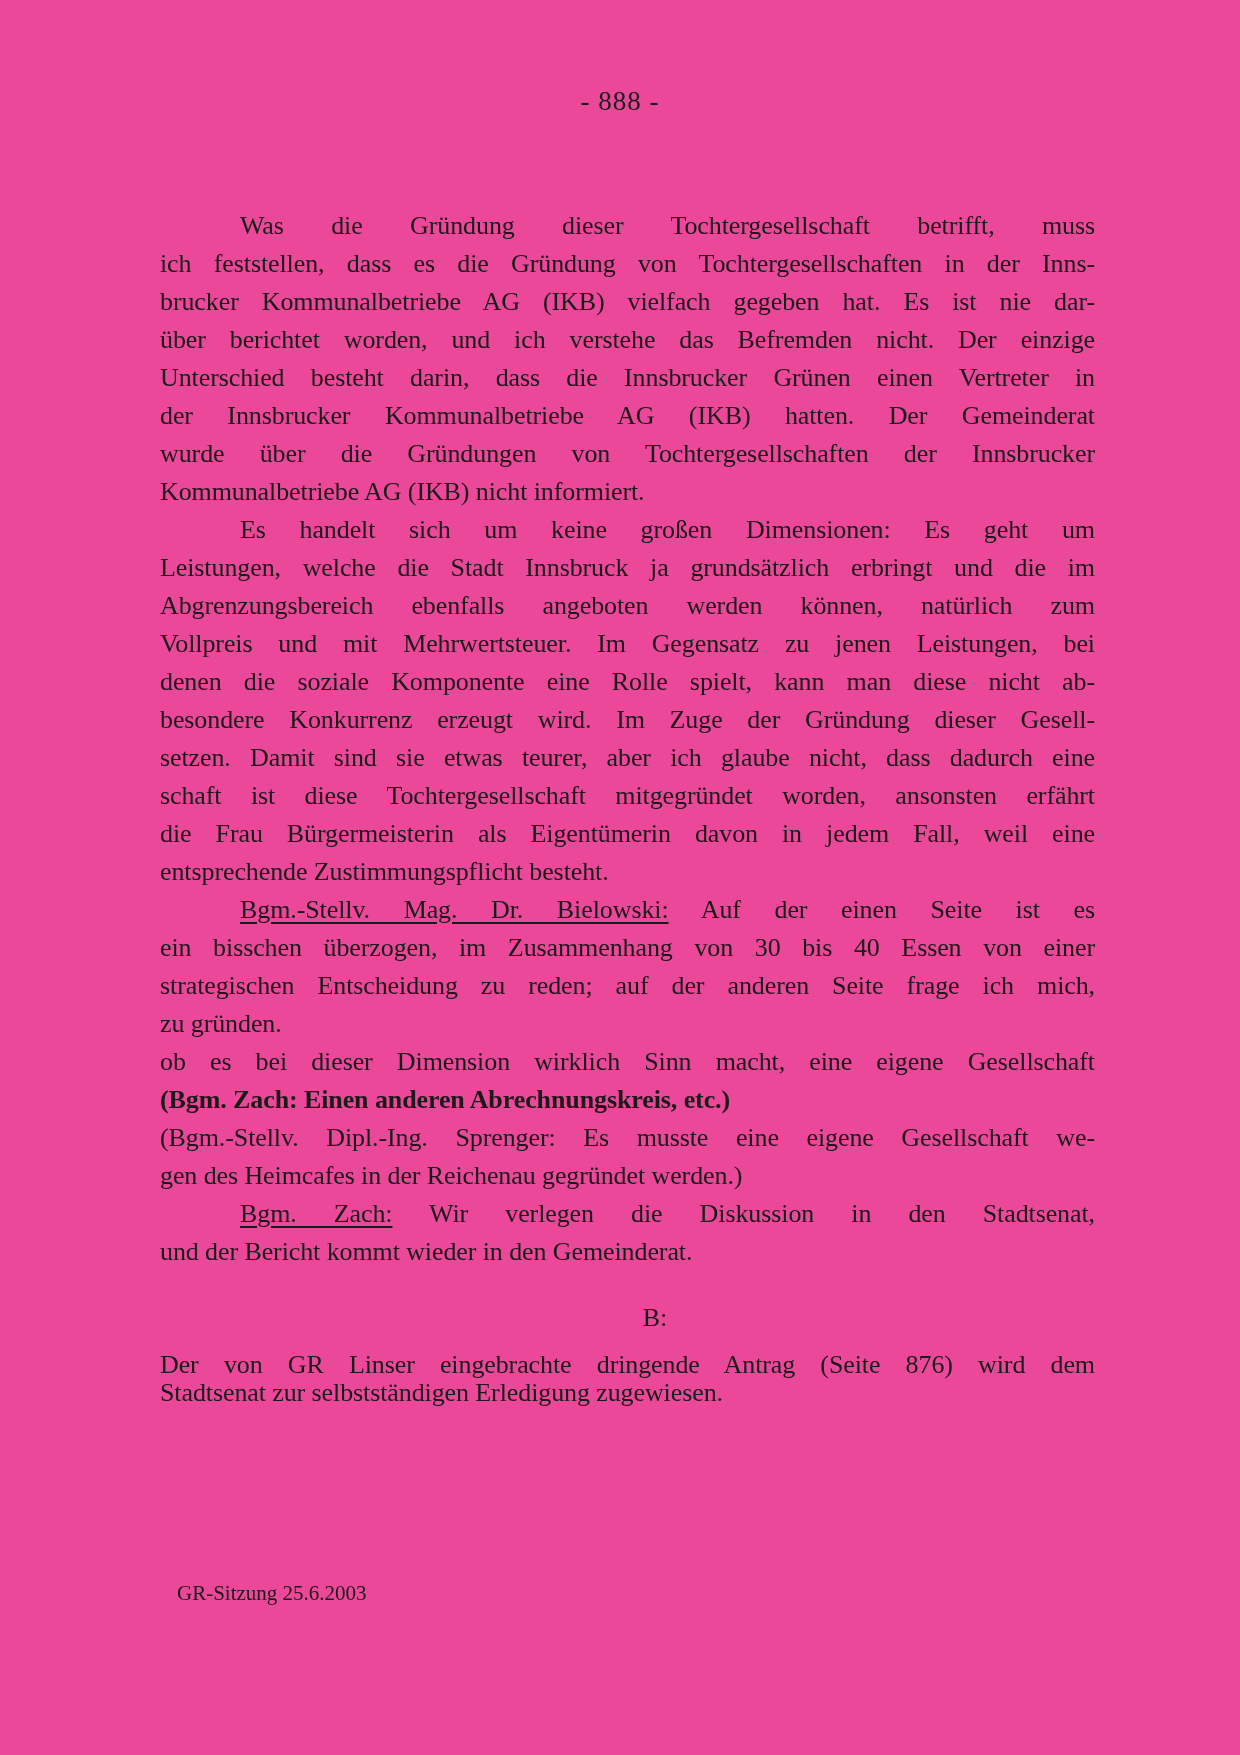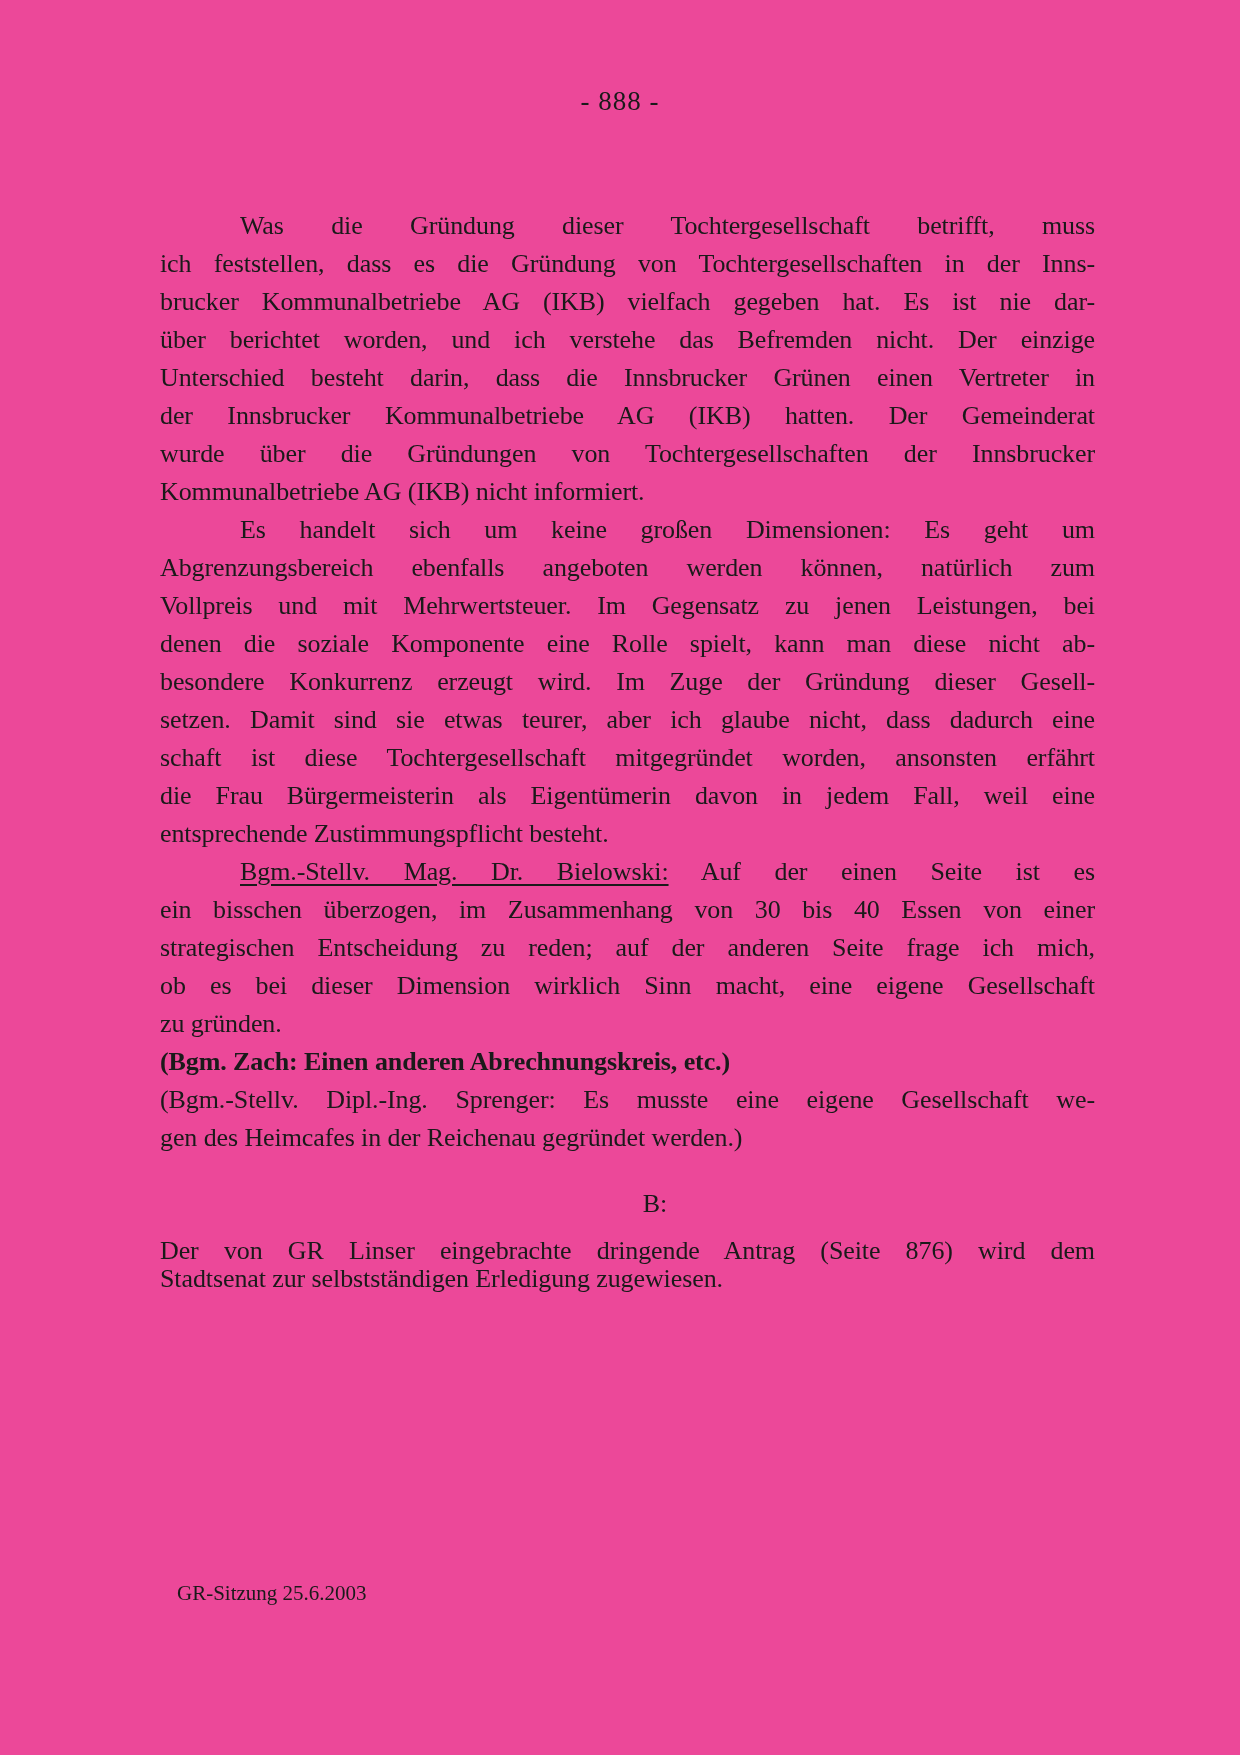--- a/index.html
+++ b/index.html
@@ -77,47 +77,52 @@
       <div class="line">brucker Kommunalbetriebe AG (IKB) vielfach gegeben hat. Es ist nie dar-</div>
       <div class="line">über berichtet worden, und ich verstehe das Befremden nicht. Der einzige</div>
       <div class="line">Unterschied besteht darin, dass die Innsbrucker Grünen einen Vertreter in</div>
       <div class="line">der Innsbrucker Kommunalbetriebe AG (IKB) hatten. Der Gemeinderat</div>
       <div class="line">wurde über die Gründungen von Tochtergesellschaften der Innsbrucker</div>
       <div class="line end">Kommunalbetriebe AG (IKB) nicht informiert.</div>
     </div>
 
     <div>
       <div class="line indent">Es handelt sich um keine großen Dimensionen: Es geht um</div>
+      <div class="line">Leistungen, welche die Stadt Innsbruck ja grundsätzlich erbringt und die im</div>
       <div class="line">Abgrenzungsbereich ebenfalls angeboten werden können, natürlich zum</div>
       <div class="line">Vollpreis und mit Mehrwertsteuer. Im Gegensatz zu jenen Leistungen, bei</div>
       <div class="line">denen die soziale Komponente eine Rolle spielt, kann man diese nicht ab-</div>
       <div class="line">besondere Konkurrenz erzeugt wird. Im Zuge der Gründung dieser Gesell-</div>
       <div class="line">setzen. Damit sind sie etwas teurer, aber ich glaube nicht, dass dadurch eine</div>
       <div class="line">schaft ist diese Tochtergesellschaft mitgegründet worden, ansonsten erfährt</div>
       <div class="line">die Frau Bürgermeisterin als Eigentümerin davon in jedem Fall, weil eine</div>
       <div class="line end">entsprechende Zustimmungspflicht besteht.</div>
     </div>
 
     <div>
       <div class="line indent"><span class="u">Bgm.-Stellv. Mag. Dr. Bielowski:</span> <span>Auf der einen Seite ist es</span></div>
       <div class="line">ein bisschen überzogen, im Zusammenhang von 30 bis 40 Essen von einer</div>
       <div class="line">strategischen Entscheidung zu reden; auf der anderen Seite frage ich mich,</div>
+      <div class="line end">zu gründen.</div>
       <div class="line">ob es bei dieser Dimension wirklich Sinn macht, eine eigene Gesellschaft</div>
-      <div class="line end">zu gründen.</div>
     </div>
 
     <div>
       <div class="line plain">(Bgm. Zach: Einen anderen Abrechnungskreis, etc.)</div>
     </div>
 
     <div>
       <div class="line">(Bgm.-Stellv. Dipl.-Ing. Sprenger: Es musste eine eigene Gesellschaft we-</div>
       <div class="line end">gen des Heimcafes in der Reichenau gegründet werden.)</div>
     </div>
 
+    <div>
+      <div class="line indent"><span class="u">Bgm. Zach:</span> <span>Wir verlegen die Diskussion in den Stadtsenat,</span></div>
+      <div class="line end">und der Bericht kommt wieder in den Gemeinderat.</div>
+    </div>
 
     <div class="section-label">B:</div>
 
     <div class="summary">
       <div class="line">Der von GR Linser eingebrachte dringende Antrag (Seite 876) wird dem</div>
       <div class="line end">Stadtsenat zur selbstständigen Erledigung zugewiesen.</div>
     </div>
 
   </div>
 

